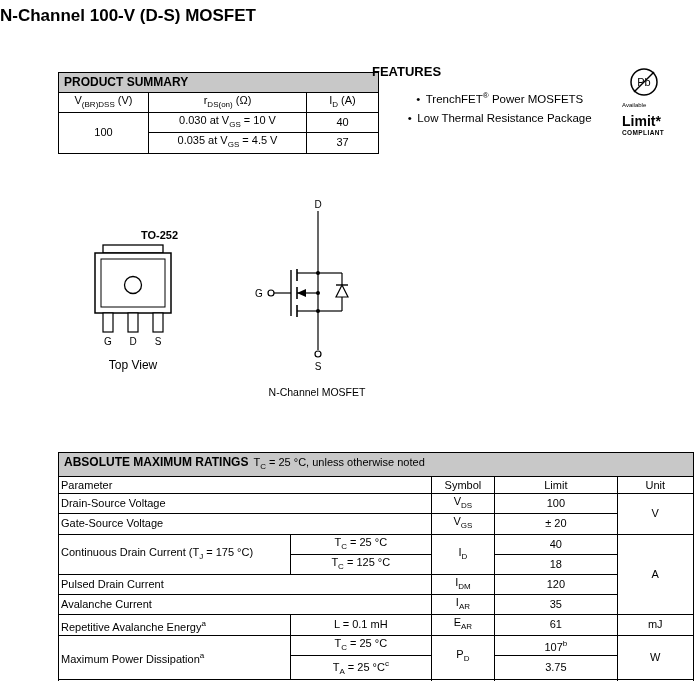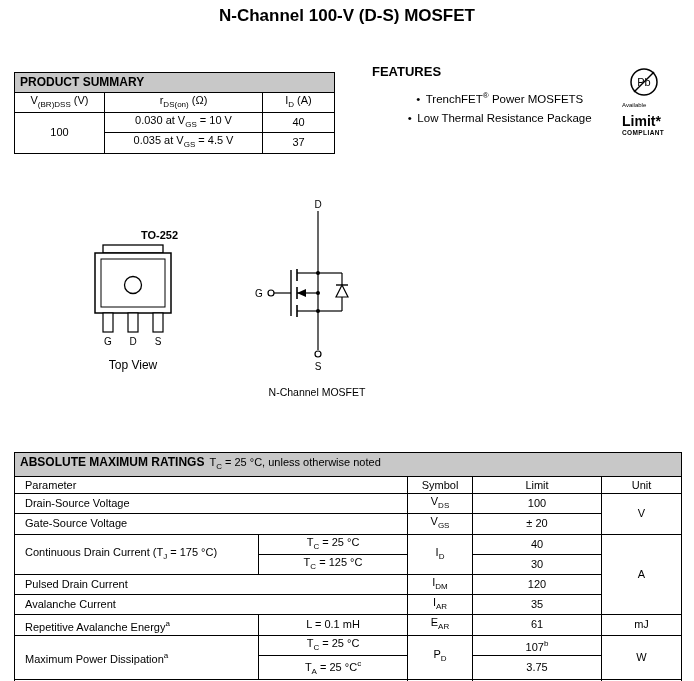--- a/index.html
+++ b/index.html
@@ -4,33 +4,33 @@
 <style>
   * { box-sizing: border-box; }
   html,body { margin:0; padding:0; }
   body {
     position:relative; width:694px; height:681px; overflow:hidden;
     background:#ffffff; color:#000;
     font-family:"Liberation Sans","DejaVu Sans",sans-serif;
   }
   .abs { position:absolute; }
   .page-title {
-    top:6px; left:0; width:694px; text-align:center;
+    top:6px; left:0; width:694px; text-align:left;
     font-size:17px; font-weight:bold;
   }
   
-  table { border-collapse:collapse; }
+  table { border-collapse:collapse;margin-left:44px; }
   td { border:1px solid #000; font-size:11px; text-align:center;
        padding:0 3px; height:17px; line-height:15px; }
   tr.titlebar td {
     background:#c8c8c8; text-align:left; font-weight:bold;
     font-size:12px; padding:2px 5px; height:19px;
   }
   tr.head td { font-weight:normal; }
-  td.left { text-align:left; padding-left:10px; }
+  td.left { text-align:left; padding-left:2px; }
   sub { font-size:8px; }
   sup { font-size:8px; }
   .cond-normal { font-weight:normal; font-size:11px; margin-left:5px; }
   .ps { top:72px; left:14px; }
   .amr { top:452px; left:14px; }
   
   .features { top:64px; left:372px; width:250px; }
   .features .ftitle { font-size:13px; font-weight:bold; margin-bottom:7px; }
   .feat { font-size:11.5px; line-height:19px; white-space:nowrap;text-align:center; }
   .feat .bullet { display:inline-block; width:15px; }
@@ -190,21 +190,21 @@
   </tr>
   <tr>
     <td rowspan="2" class="left"><span>Continuous Drain Current (T</span><sub>J</sub><span> = 175 °C)</span></td>
     <td><span>T</span><sub>C</sub><span> = 25 °C</span></td>
     <td rowspan="2"><span>I</span><sub>D</sub></td>
     <td>40</td>
     <td rowspan="4">A</td>
   </tr>
   <tr>
     <td><span>T</span><sub>C</sub><span> = 125 °C</span></td>
-    <td>30</td>
+    <td>18</td>
   </tr>
   <tr>
     <td colspan="2" class="left">Pulsed Drain Current</td>
     <td><span>I</span><sub>DM</sub></td>
     <td>120</td>
   </tr>
   <tr>
     <td colspan="2" class="left">Avalanche Current</td>
     <td><span>I</span><sub>AR</sub></td>
     <td>35</td>

